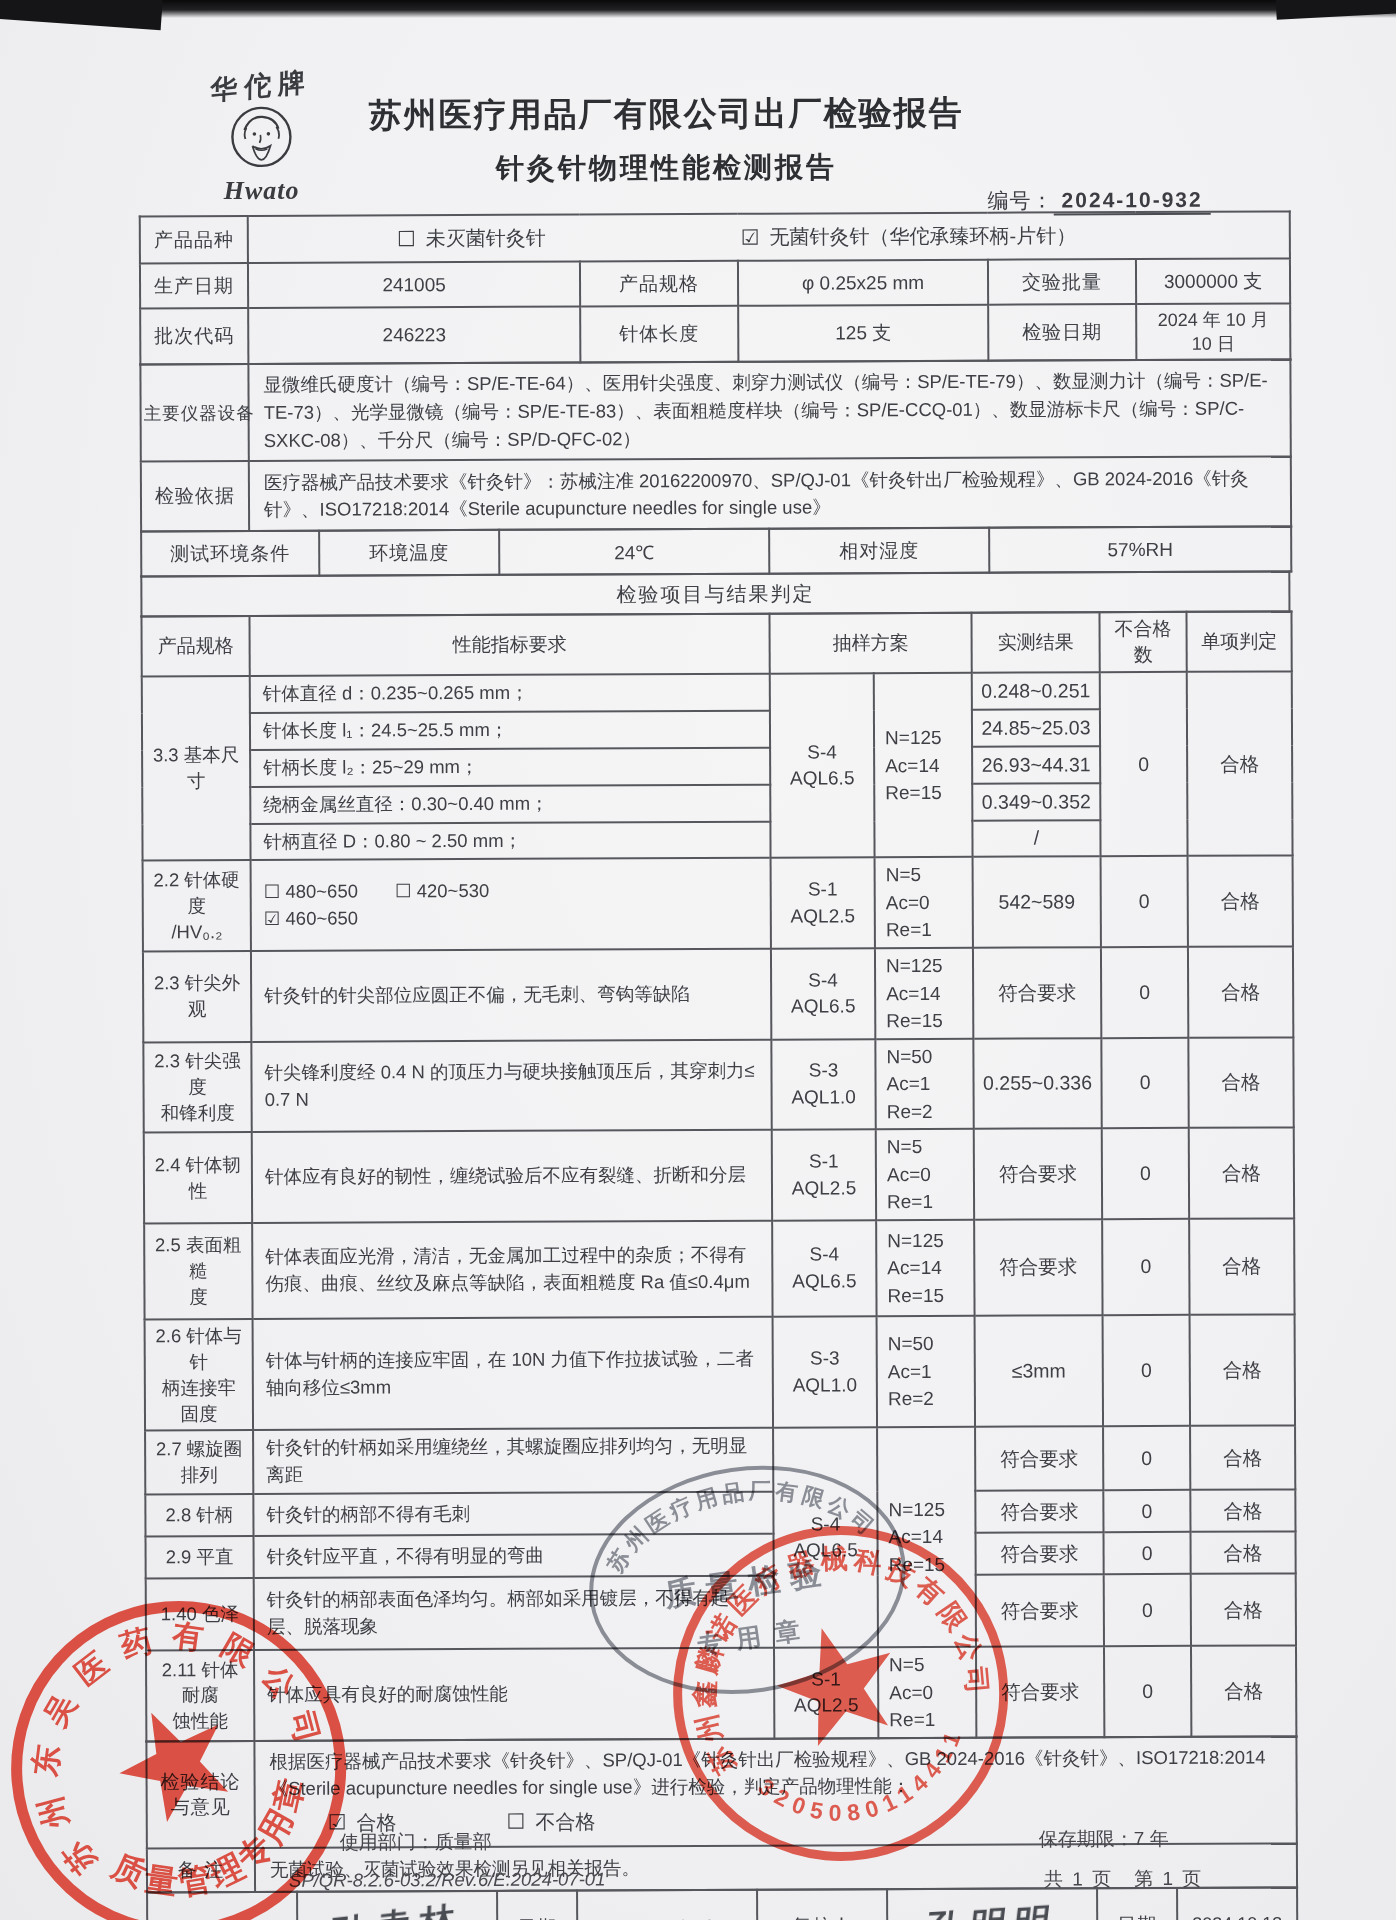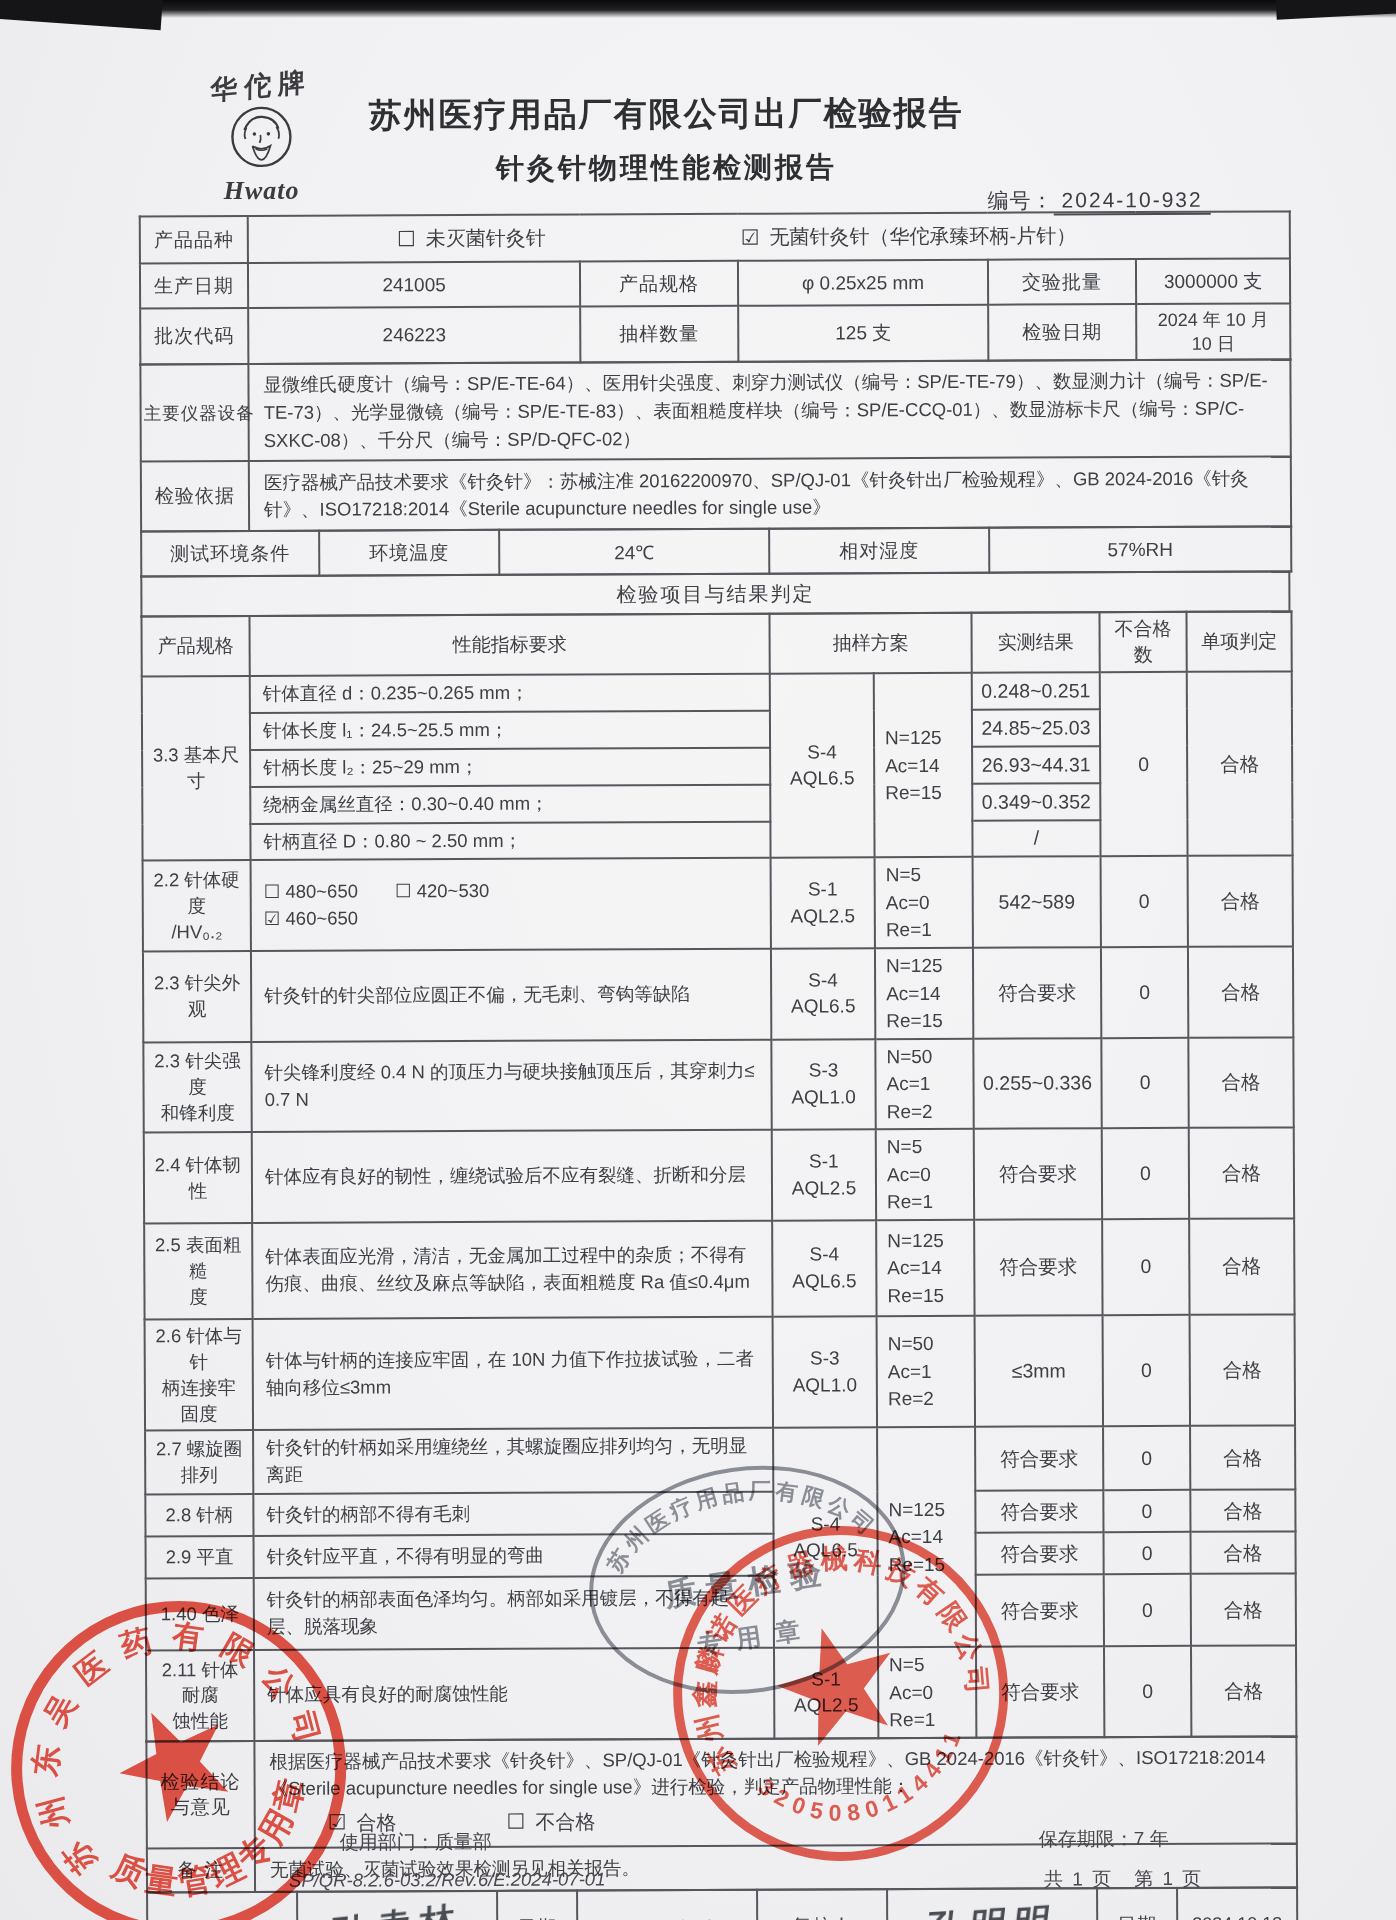--- a/index.html
+++ b/index.html
@@ -17,21 +17,21 @@
   
   .logo{position:absolute;left:185px;top:66px;width:160px;text-align:center;}
   .brand-cn{font-family:"Liberation Serif",serif;font-weight:bold;font-size:27px;letter-spacing:7px;
         color:#3b3c40;transform:rotate(-5deg) skewX(-6deg);display:inline-block;}
   .brand-en{font-family:"Liberation Serif",serif;font-weight:bold;font-style:italic;font-size:26px;
         color:#3b3c40;letter-spacing:1px;margin-top:2px;}
   .titles{position:absolute;left:300px;top:92px;width:740px;text-align:center;color:#2e2f33;}
   .title-main{font-size:33px;font-weight:bold;letter-spacing:2px;}
   .title-sub{font-size:28px;font-weight:bold;letter-spacing:3px;margin-top:12px;}
   .report-no{position:absolute;right:182px;top:188px;font-size:21px;color:#3c3d42;letter-spacing:1px;}
-  .report-no .num{border-bottom:2px solid #4a4c52;padding:0 8px 2px;letter-spacing:2px;}
+  .report-no .num{border-bottom:2px solid #4a4c52;padding:0 8px 2px;letter-spacing:2px;font-weight:bold;}
 
   
   .doc{position:absolute;left:142px;top:215px;width:1150px;}
   table{border-collapse:collapse;table-layout:fixed;width:1150px;margin-top:-2px;}
   td,th{border:2px solid #56575d;font-size:19px;color:#3f4045;vertical-align:middle;
         padding:3px 8px;font-weight:normal;}
   .lbl{text-align:center;font-size:19px;letter-spacing:1px;}
   .nowrap{white-space:nowrap;font-size:17.5px;padding:3px 2px;}
   .ctr{text-align:center;}
   .pre{white-space:pre-line;line-height:1.35;}
@@ -129,21 +129,21 @@
           <td class="lbl">生产日期</td>
           <td class="ctr">241005</td>
           <td class="lbl">产品规格</td>
           <td class="ctr">φ 0.25x25 mm</td>
           <td class="lbl">交验批量</td>
           <td class="ctr">3000000  支</td>
         </tr>
         <tr style="height:45px">
           <td class="lbl">批次代码</td>
           <td class="ctr">246223</td>
-          <td class="lbl">抽样数量</td>
+          <td class="lbl">针体长度</td>
           <td class="ctr">125  支</td>
           <td class="lbl">检验日期</td>
           <td class="ctr" style="font-size:18px">2024 年 10 月 10 日</td>
         </tr>
       </tbody>
         </table>
 
       <table>
         <colgroup>
             <col style="width:108px">

